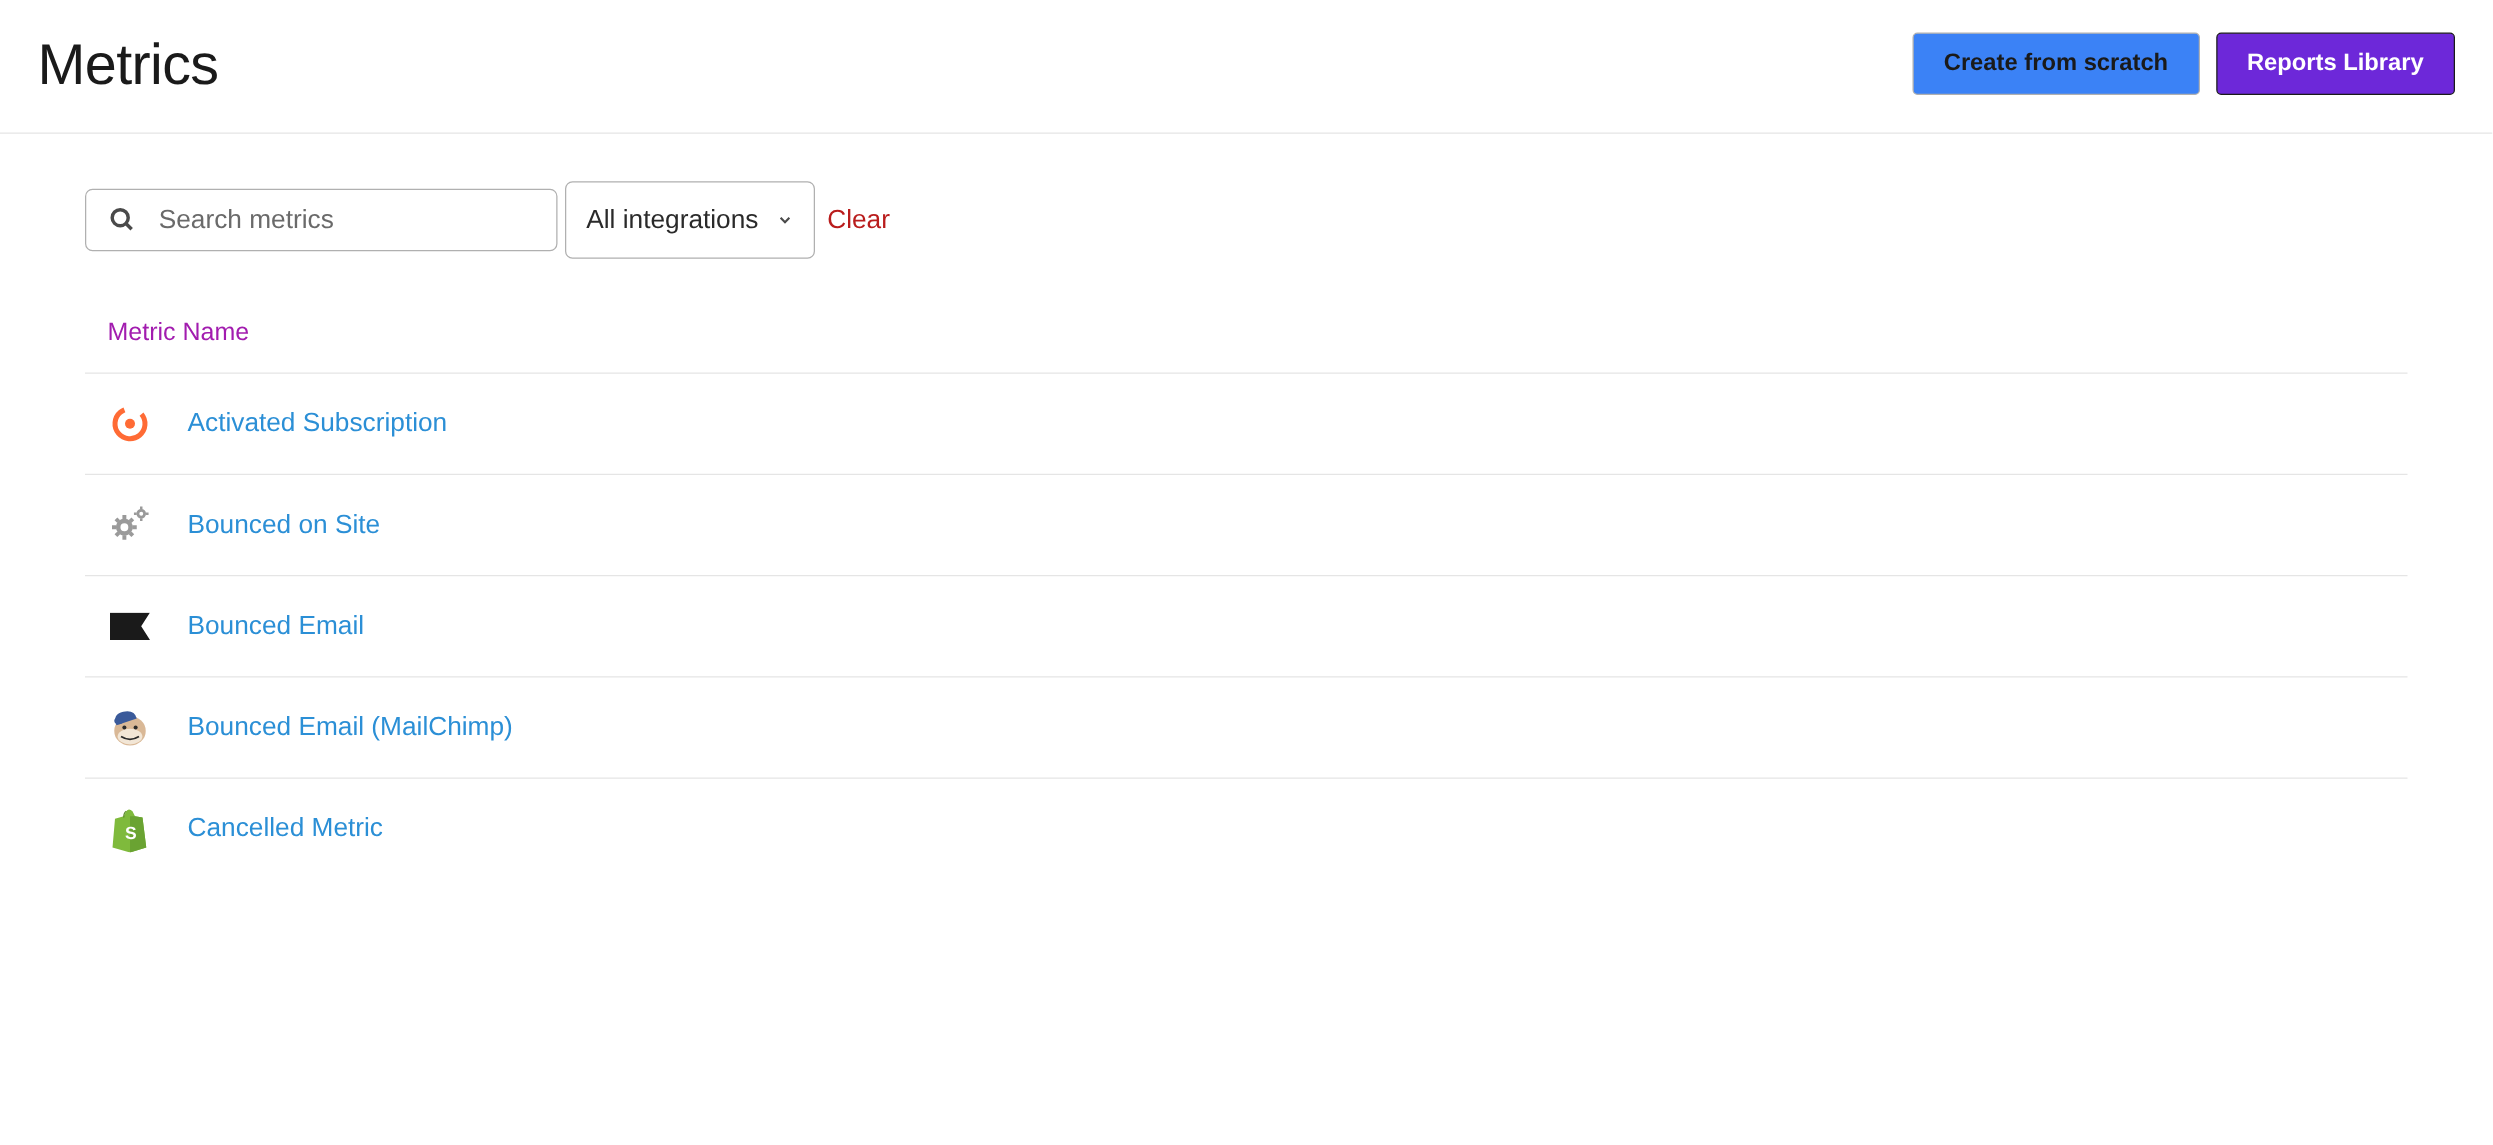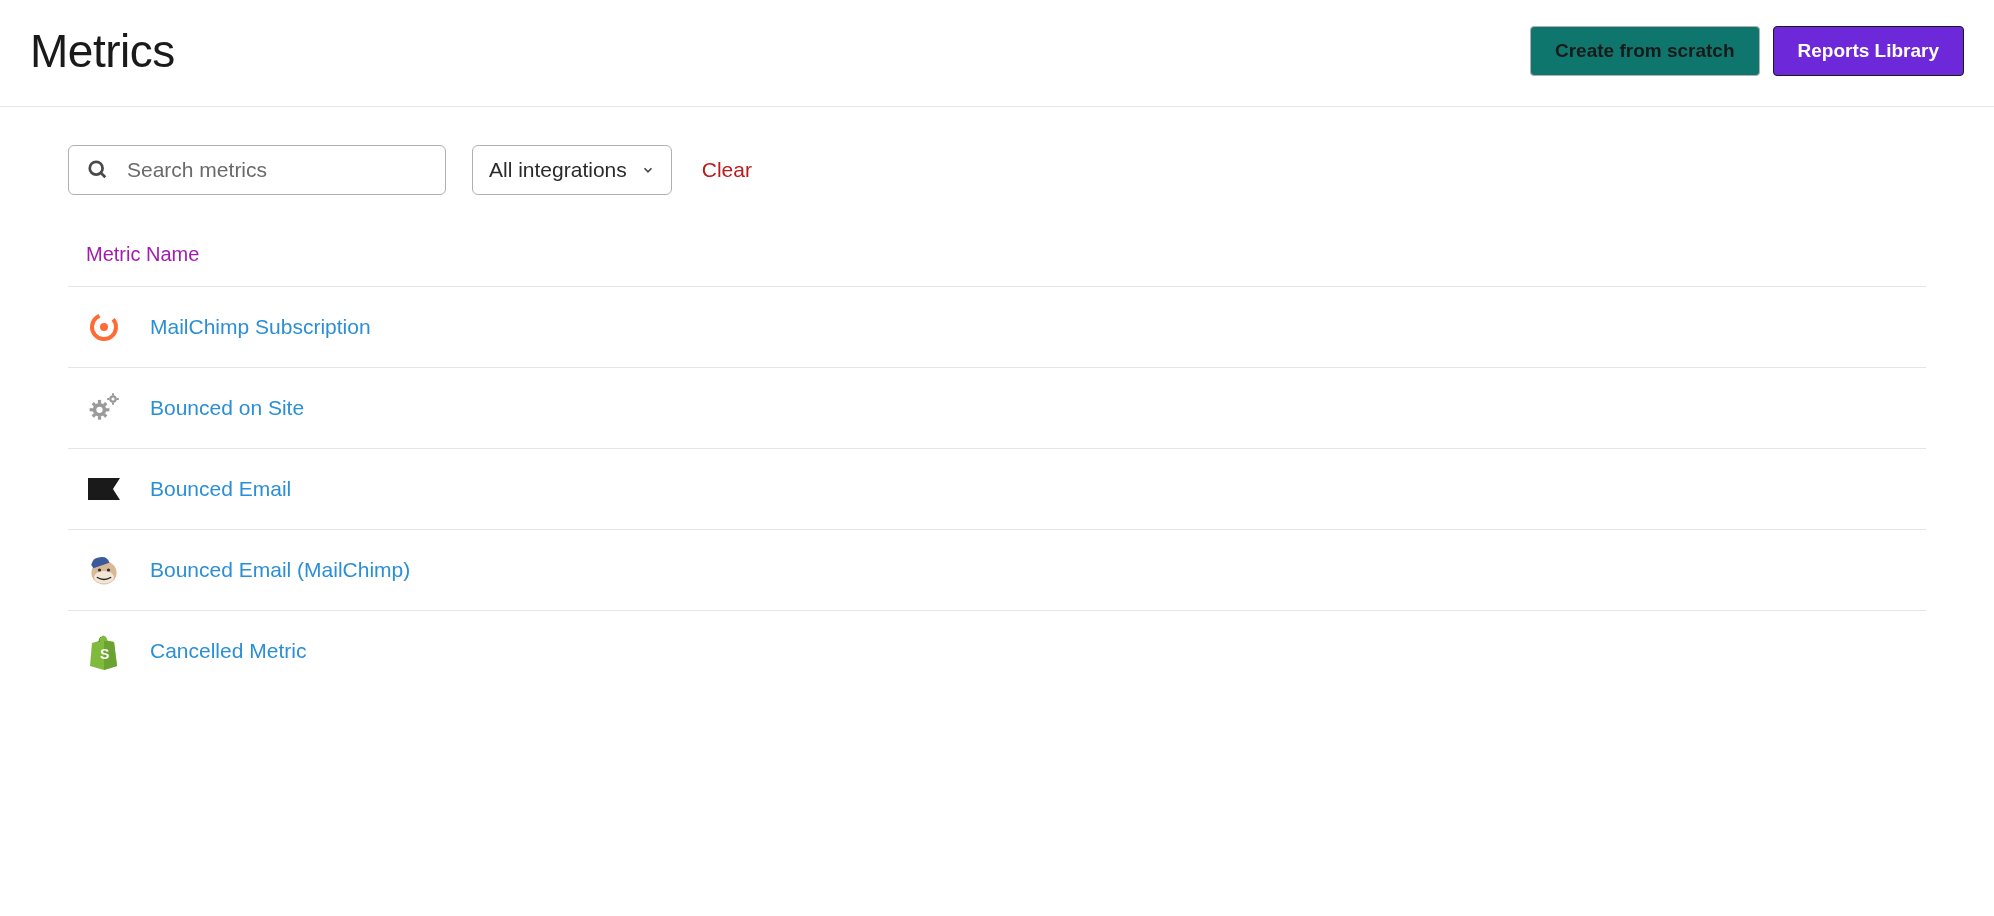--- a/index.html
+++ b/index.html
@@ -31,33 +31,33 @@
     }
     .btn {
       padding: 13px 24px;
       font-size: 19px;
       font-weight: 600;
       border-radius: 4px;
       cursor: pointer;
       font-family: inherit;
     }
     .btn-outline {
-      background: #0f766e;
+      background: #3b82f6;
       color: #1a1a1a;
       border: 1px solid #b0b0b0;
     }
     .btn-primary {
       background: #6d28d9;
       color: #ffffff;
       border: 1px solid #1a1a1a;
     }
     .filters {
       display: flex;
       align-items: center;
-      gap: 26px;
+      gap: 6px;
       padding: 38px 68px 0 68px;
     }
     .search-wrapper {
       display: flex;
       align-items: center;
       border: 1px solid #b0b0b0;
       border-radius: 6px;
       padding: 0 18px;
       height: 50px;
       width: 378px;
@@ -80,21 +80,21 @@
     .search-input::placeholder {
       color: #6a6a6a;
     }
     .dropdown {
       display: flex;
       align-items: center;
       justify-content: space-between;
       border: 1px solid #b0b0b0;
       border-radius: 6px;
       padding: 0 16px;
-      height: 50px;
+      height: 62px;
       cursor: pointer;
       font-size: 21px;
       color: #2a2a2a;
       gap: 14px;
     }
     .chevron-icon {
       width: 14px;
       height: 14px;
       flex-shrink: 0;
     }
@@ -190,21 +190,21 @@
 <div class="table-container">
   <div class="table-header">Metric Name</div>
 
   <div class="metric-row">
     <div class="metric-icon">
       <svg class="icon-chargebee" viewBox="0 0 32 32">
         <circle cx="16" cy="16" r="12" fill="none" stroke="#ff6b35" stroke-width="4" stroke-dasharray="60 15" transform="rotate(-40 16 16)"></circle>
         <circle cx="16" cy="16" r="4" fill="#ff6b35"></circle>
       </svg>
     </div>
-    <a class="metric-link">MailChimp Subscription</a>
+    <a class="metric-link">Activated Subscription</a>
   </div>
 
   <div class="metric-row">
     <div class="metric-icon">
       <svg class="icon-gears" viewBox="0 0 40 40" fill="#9a9a9a">
         <g transform="translate(15,22)">
           <circle r="5.5" fill="none" stroke="#9a9a9a" stroke-width="4"></circle>
           <g stroke="#9a9a9a" stroke-width="3.5">
             <line x1="0" y1="-11" x2="0" y2="-7"></line>
             <line x1="0" y1="11" x2="0" y2="7"></line>

